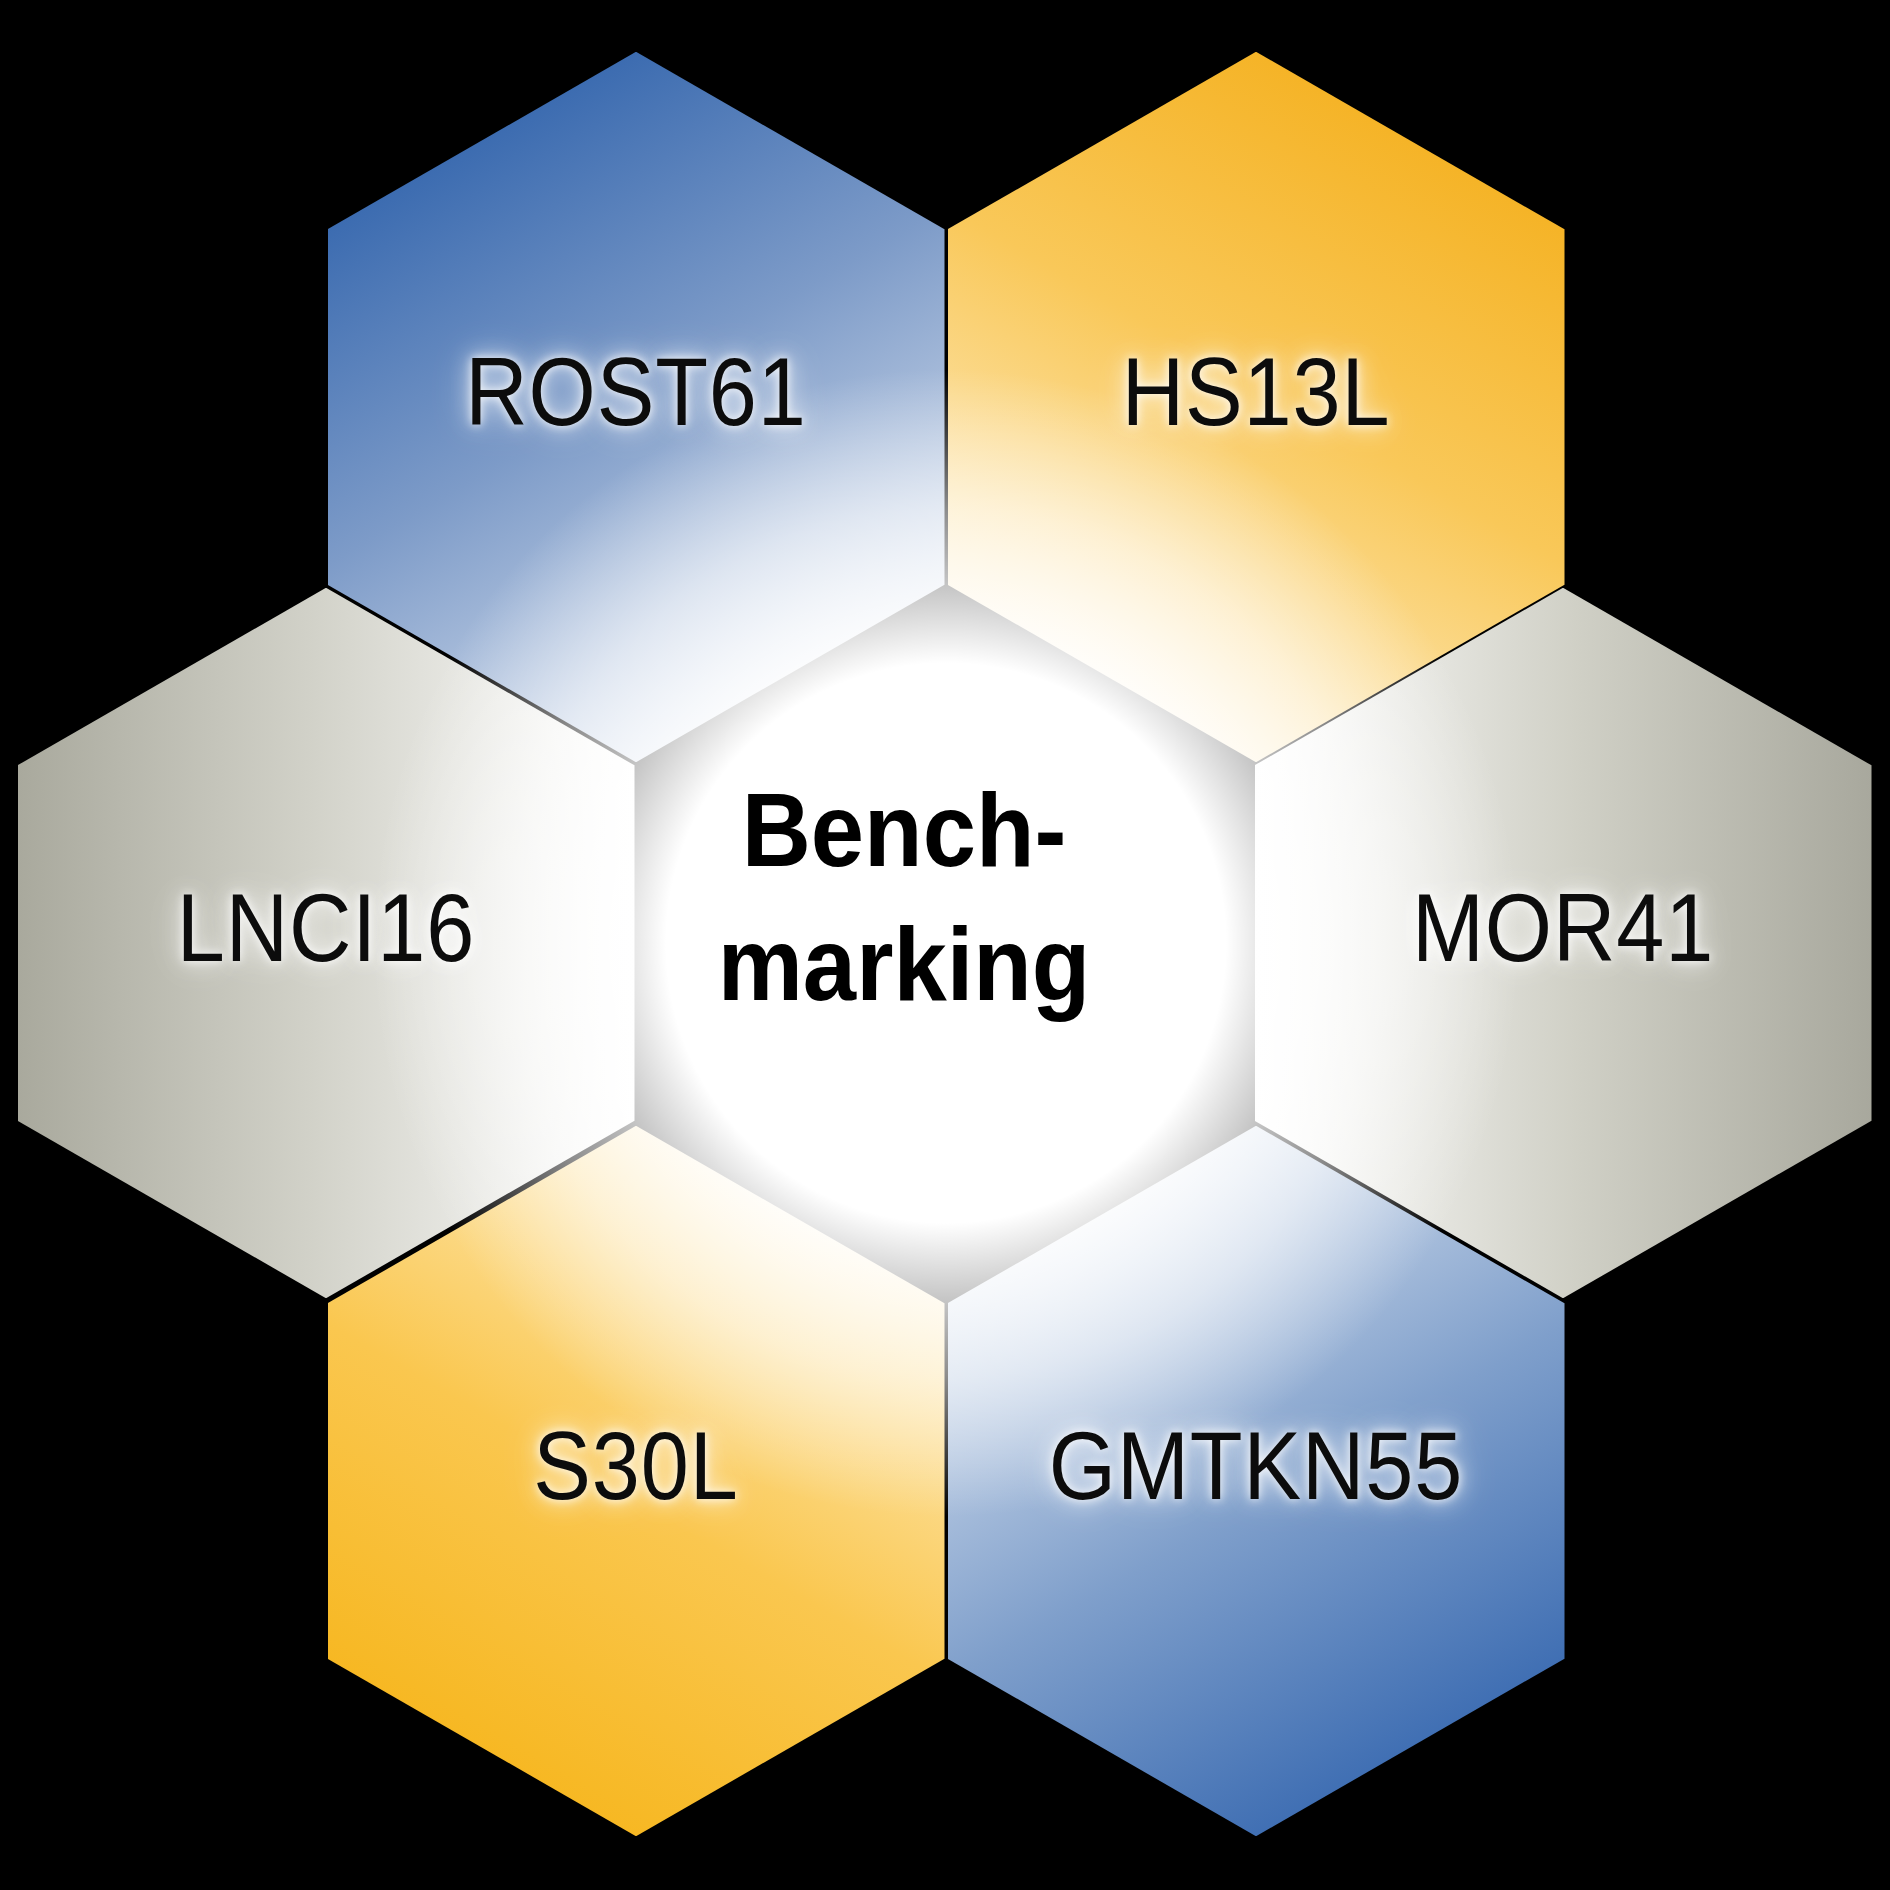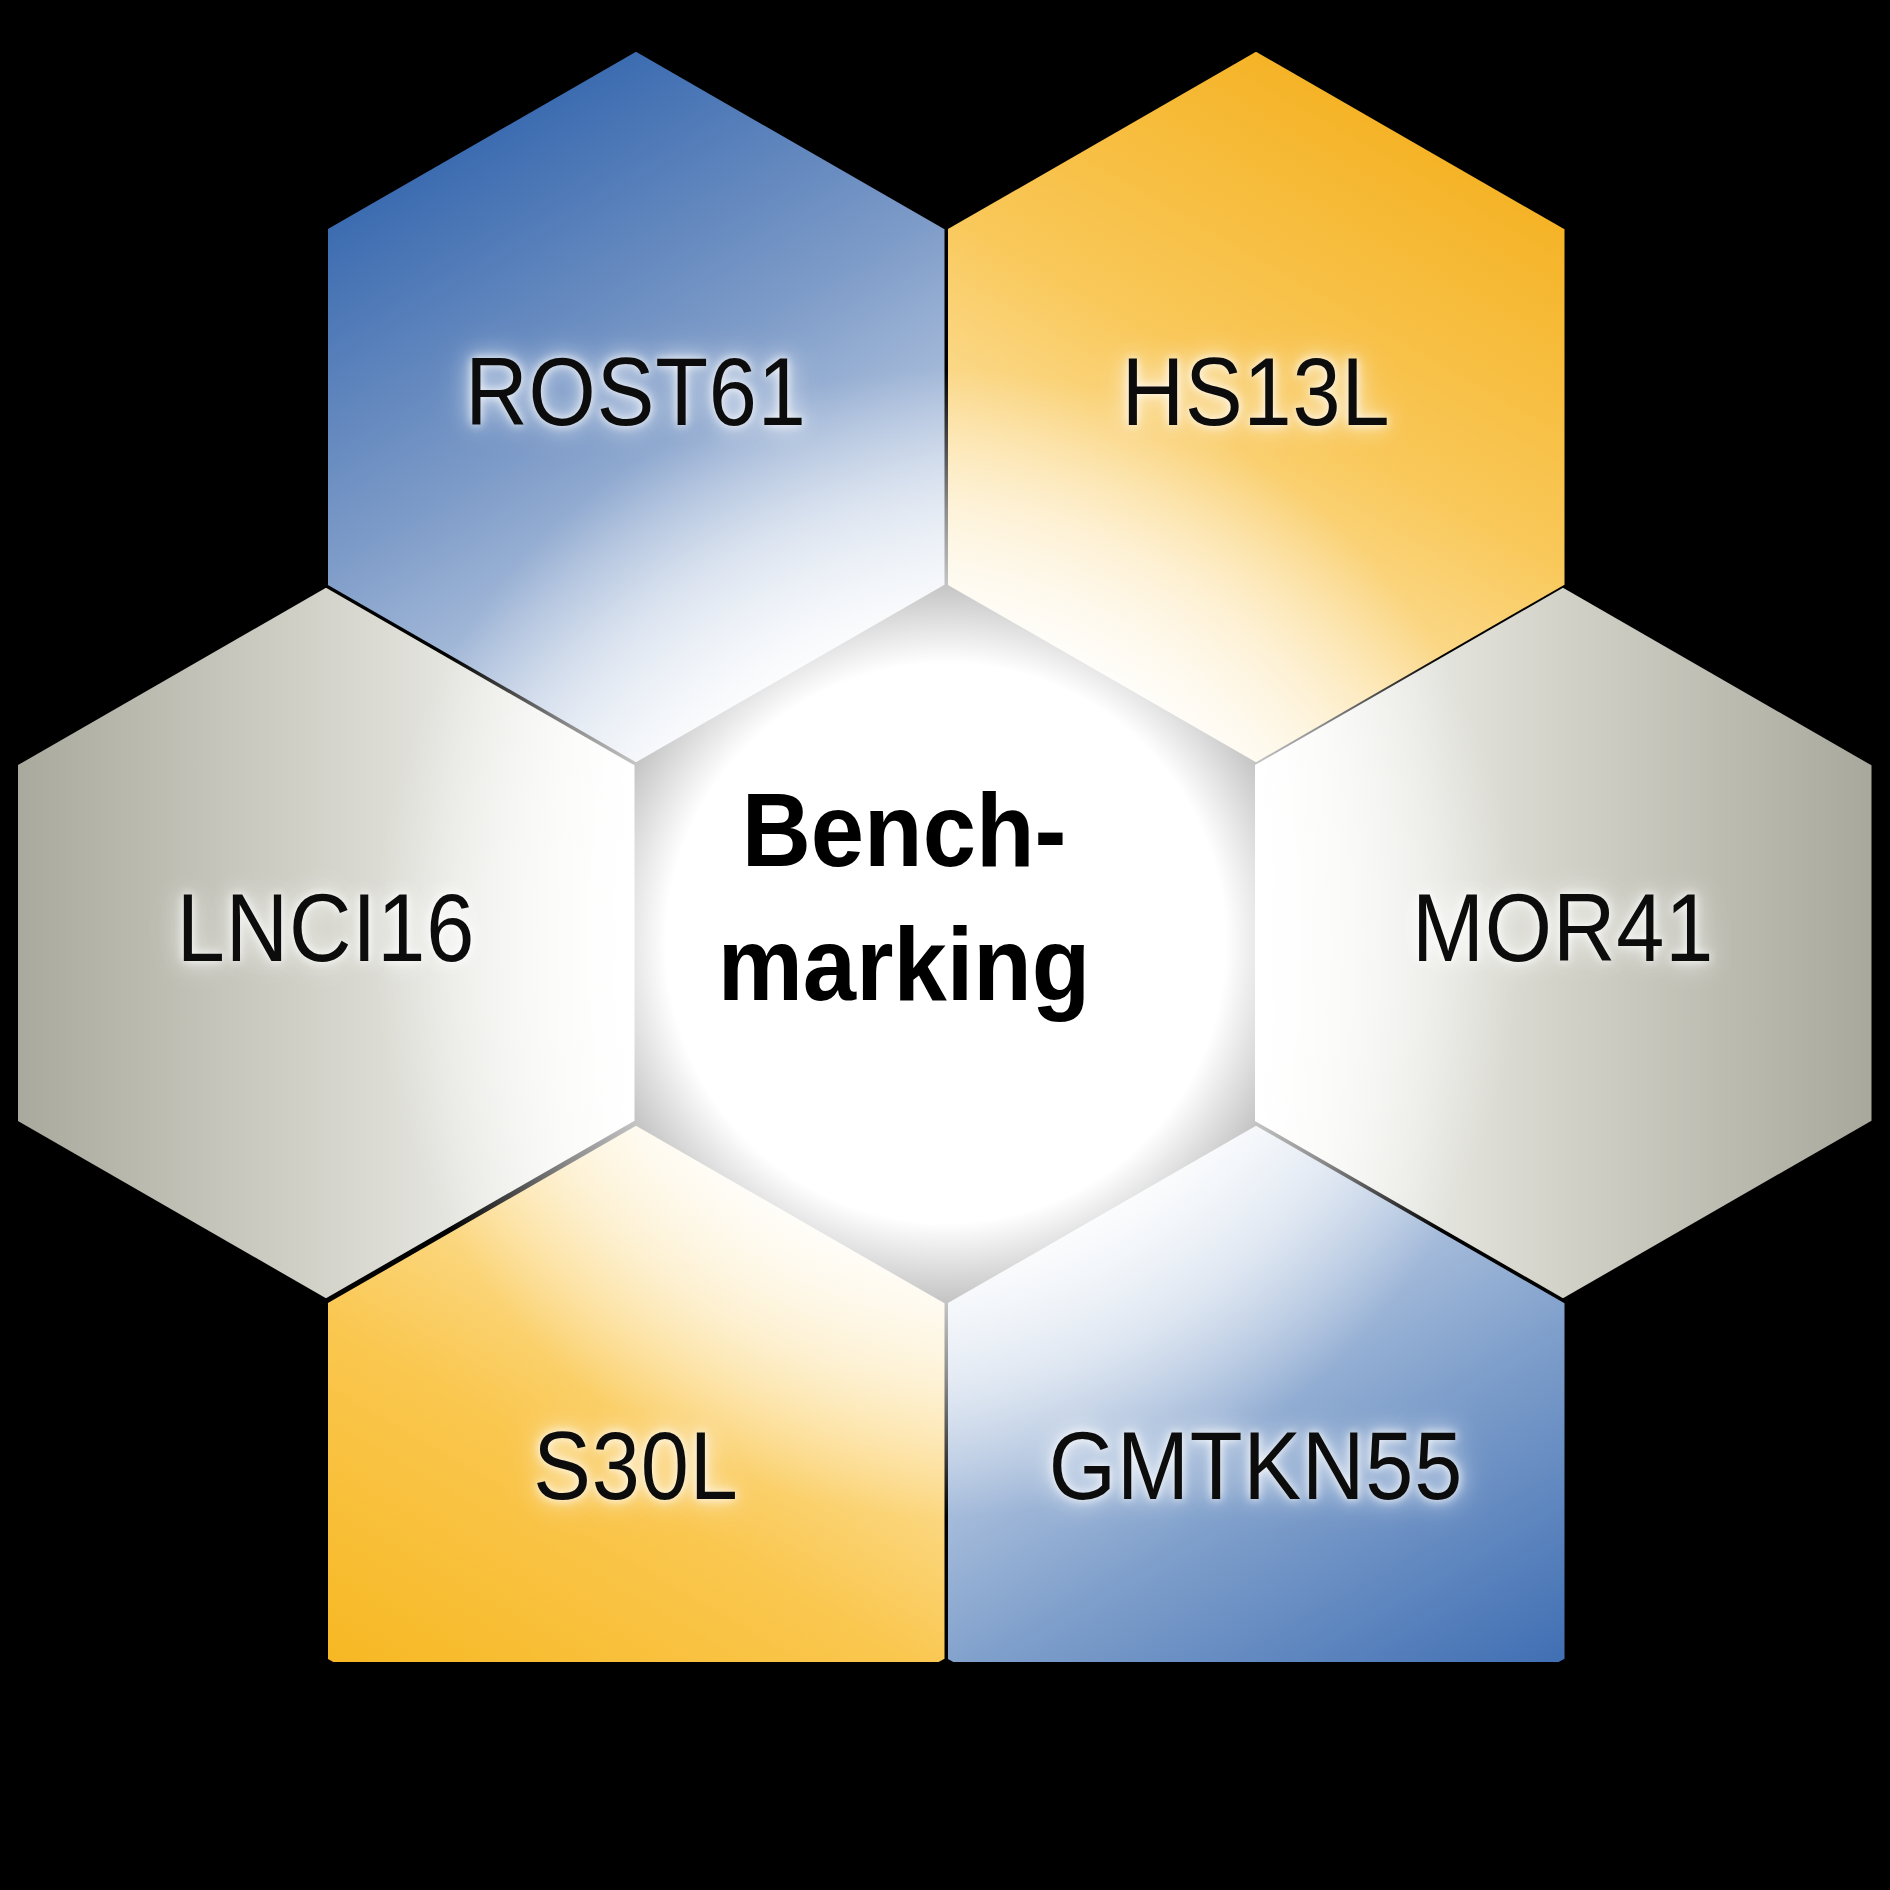--- a/index.html
+++ b/index.html
@@ -3,21 +3,21 @@
 <meta charset="utf-8">
 <style>
   html, body {
     margin: 0;
     padding: 0;
     background: #000;
   }
   .stage {
     position: relative;
     width: 1890px;
-    height: 1662px;
+    height: 1890px;
     background: #000;
     overflow: hidden;
     font-family: "Liberation Sans", sans-serif;
   }
   .hex {
     position: absolute;
     clip-path: polygon(50% 0%, 100% 25%, 100% 75%, 50% 100%, 0% 75%, 0% 25%);
   }
   .center-glow {
     position: absolute;

